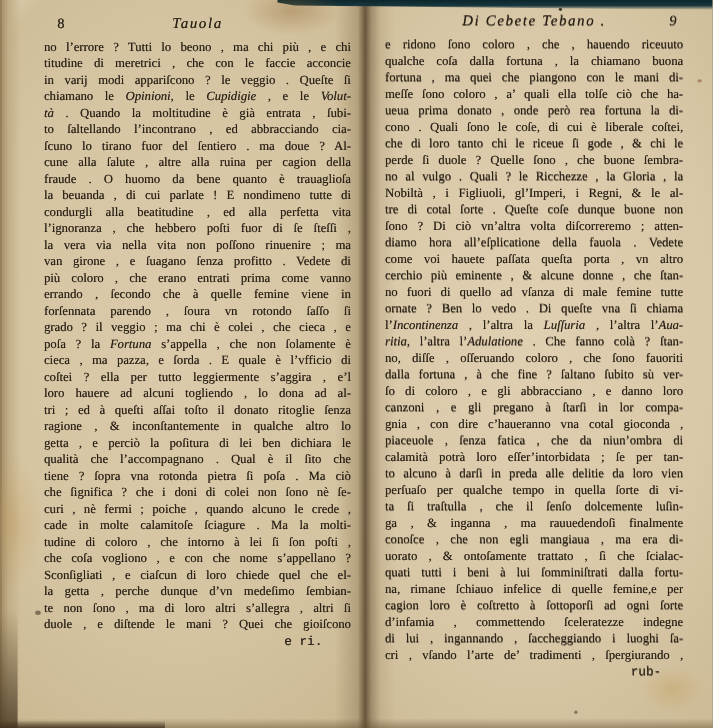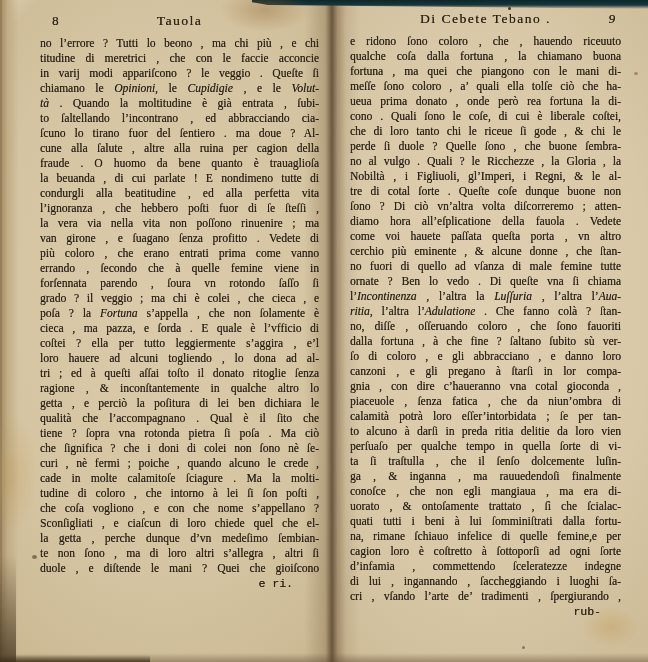--- a/index.html
+++ b/index.html
@@ -58,21 +58,21 @@
   .speck-4 { left:634px; top:72px; width:4px; height:3px; background:rgba(130,70,35,0.5); }
   .crease-topleft {
     position:absolute; left:-8px; top:-10px; width:70px; height:46px;
     background: linear-gradient(135deg, rgba(248,240,220,0.55), rgba(248,240,220,0) 50%);
   }
 
   .page { position:absolute; color:#281f15; }
   .page.left  { left:40px;  top:13px; width:279px; }
   .page.right { left:350px; top:11px; width:271px; }
   .header { position:relative; height:18px; margin-bottom:5px; font-size:13.5px; }
-  .running { display:block; text-align:center; letter-spacing:1.5px;
+  .running { display:block; text-align:center; font-style:italic; letter-spacing:1.5px;
              text-shadow:0.2px 0.2px 0.3px rgba(40,31,21,0.7); }
   .pagenum { position:absolute; top:0; font-size:13px;
              text-shadow:0.2px 0.2px 0.3px rgba(40,31,21,0.7); }
   .left  .pagenum { left:12px; font-style:normal; }
   .right .pagenum { right:6px; font-style:italic; }
   .textblock .line {
     height:15px; line-height:15px; font-size:11.5px;
     text-align:justify; text-align-last:justify; overflow:hidden;
     text-shadow:0.2px 0.2px 0.3px rgba(40,31,21,0.65);
   }
@@ -164,21 +164,21 @@
         <div class="line">ornate ? Ben lo vedo . Di queſte vna ſi chiama</div>
         <div class="line">l’<i>Incontinenza</i> , l’altra la <i>Luſſuria</i> , l’altra l’<i>Aua-</i></div>
         <div class="line"><i>ritia</i>, l’altra l’<i>Adulatione</i> . Che fanno colà ? ſtan-</div>
         <div class="line">no, diſſe , oſſeruando coloro , che ſono fauoriti</div>
         <div class="line">dalla fortuna , à che fine ? ſaltano ſubito sù ver-</div>
         <div class="line">ſo di coloro , e gli abbracciano , e danno loro</div>
         <div class="line">canzoni , e gli pregano à ſtarſi in lor compa-</div>
         <div class="line">gnia , con dire c’haueranno vna cotal gioconda ,</div>
         <div class="line">piaceuole , ſenza fatica , che da niun’ombra di</div>
         <div class="line">calamità potrà loro eſſer’intorbidata ; ſe per tan-</div>
-        <div class="line">to alcuno à darſi in preda ritia delitie da loro vien</div>
+        <div class="line">to alcuno à darſi in preda alle delitie da loro vien</div>
         <div class="line">perſuaſo per qualche tempo in quella ſorte di vi-</div>
         <div class="line">ta ſi traſtulla , che il ſenſo dolcemente luſin-</div>
         <div class="line">ga , &amp; inganna , ma rauuedendoſi finalmente</div>
         <div class="line">conoſce , che non egli mangiaua , ma era di-</div>
         <div class="line">uorato , &amp; ontoſamente trattato , ſì che ſcialac-</div>
         <div class="line">quati tutti i beni à lui ſomminiſtrati dalla fortu-</div>
         <div class="line">na, rimane ſchiauo infelice di quelle femine,e per</div>
         <div class="line">cagion loro è coſtretto à ſottoporſi ad ogni ſorte</div>
         <div class="line">d’infamia , commettendo ſceleratezze indegne</div>
         <div class="line">di lui , ingannando , ſaccheggiando i luoghi ſa-</div>

